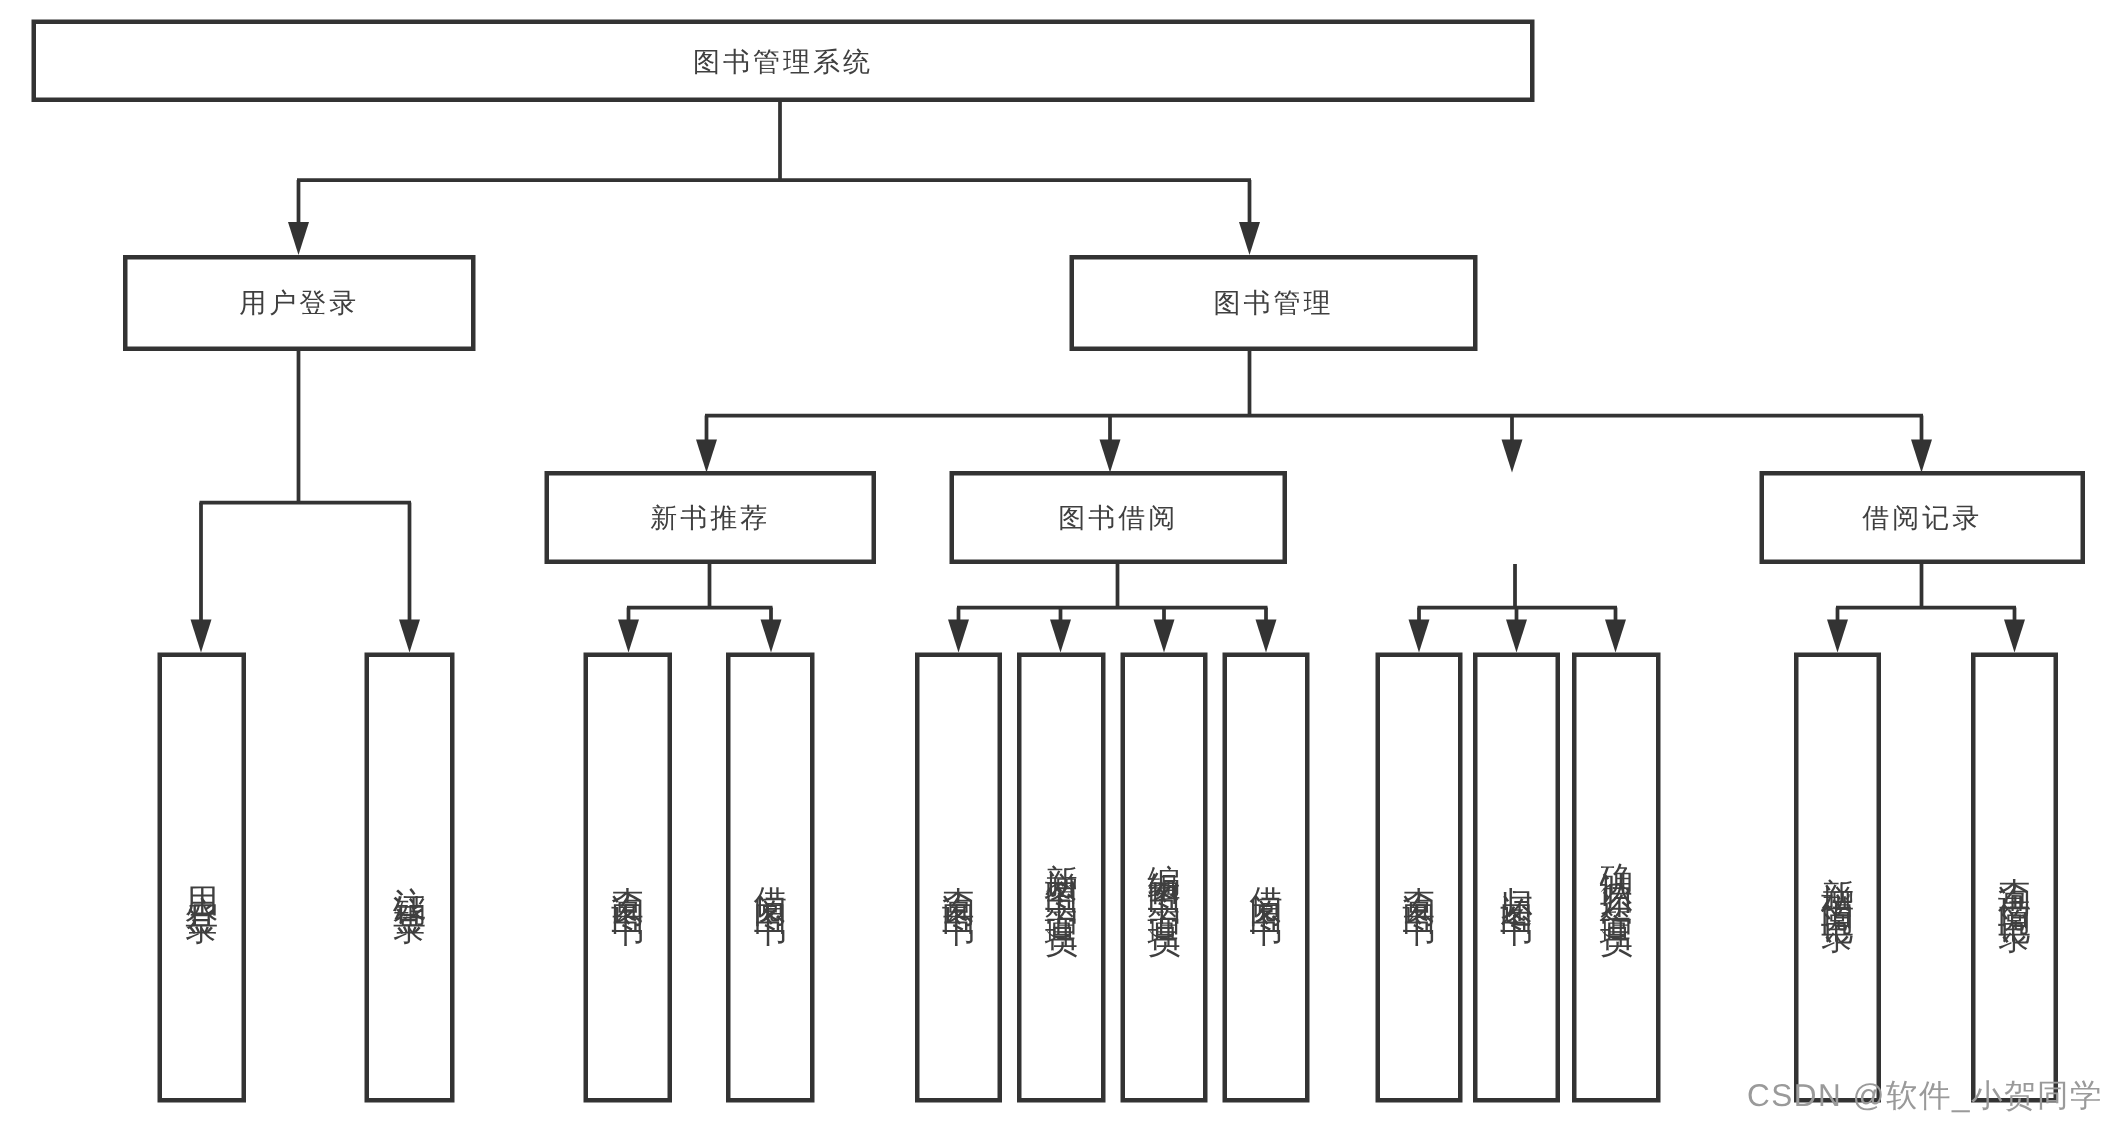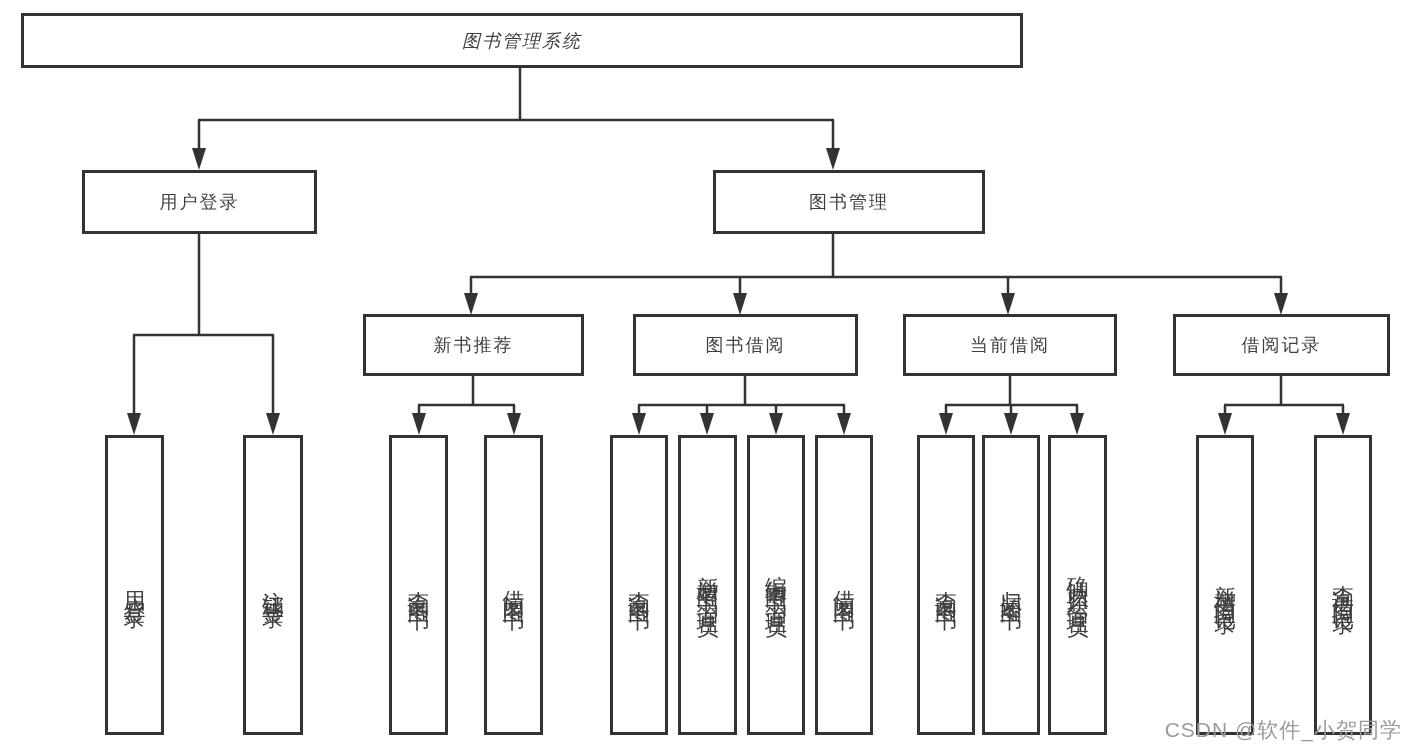--- a/index.html
+++ b/index.html
@@ -135,28 +135,27 @@
     <g>
       <line class="cline" x1="1281" y1="376" x2="1281" y2="406"></line>
       <line class="cline" x1="1224" y1="405" x2="1344" y2="405"></line>
       <line class="cline" x1="1225" y1="405" x2="1225" y2="417"></line>
       <polygon class="carrow" points="1218,413 1232,413 1225,435"></polygon>
       <line class="cline" x1="1343" y1="405" x2="1343" y2="417"></line>
       <polygon class="carrow" points="1336,413 1350,413 1343,435"></polygon>
     </g>
   </svg>
 
-  <div class="node" style="left:21px;top:13px;width:1002px;height:55px;font-style:italic;">图书管理系统</div>
+  <div class="node" style="left:21px;top:13px;width:1002px;height:55px;">图书管理系统</div>
 
   <div class="node" style="left:82px;top:170px;width:235px;height:64px;">用户登录</div>
   <div class="node" style="left:713px;top:170px;width:272px;height:64px;">图书管理</div>
 
   <div class="node" style="left:633px;top:314px;width:225px;height:62px;">图书借阅</div>
   <div class="node" style="left:363px;top:314px;width:221px;height:62px;">新书推荐</div>
-  <div class="node" style="left:903px;top:314px;width:214px;height:62px;">当前借阅</div>
   <div class="node" style="left:1173px;top:314px;width:217px;height:62px;text-align:right;">借阅记录</div>
 
   <div class="node vnode" style="left:105px;top:435px;width:59px;height:300px;">用户登录</div>
   <div class="node vnode" style="left:243px;top:435px;width:60px;height:300px;">注销登录</div>
 
   <div class="node vnode" style="left:389px;top:435px;width:59px;height:300px;">查询图书</div>
   <div class="node vnode" style="left:484px;top:435px;width:59px;height:300px;">借阅图书</div>
 
   <div class="node vnode" style="left:610px;top:435px;width:58px;height:300px;">查询图书</div>
   <div class="node vnode" style="left:678px;top:435px;width:59px;height:300px;">新增图书（管理员）</div>

